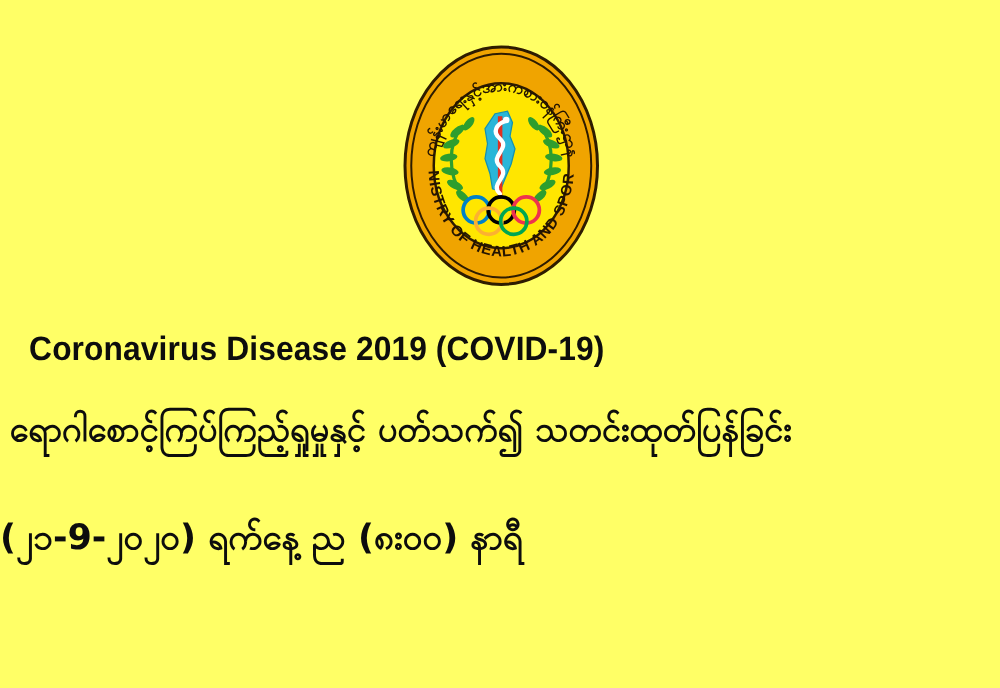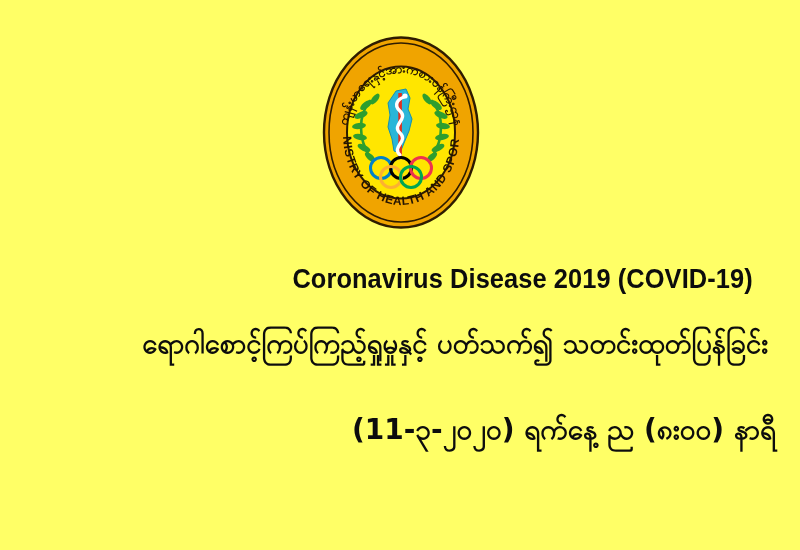--- a/index.html
+++ b/index.html
@@ -34,21 +34,21 @@
     width: 158px;
     height: 195px;
   }
 
   
   .text-block {
     position: absolute;
     left: 0;
     top: 262px;
     width: 776px;
-    text-align: right;
+    text-align: left;
   }
   .title-en {
     font-family: "Liberation Sans Narrow", "Liberation Sans", sans-serif;
     font-weight: bold;
     font-size: 27px;
     line-height: 34px;
     color: #0d0d0d;
     letter-spacing: 0.1px;
     transform: scaleX(0.94);
     transform-origin: center;
@@ -138,16 +138,16 @@
         <circle cx="99" cy="133" r="10.5" stroke="#EE334E"></circle>
         <circle cx="69" cy="142" r="10.5" stroke="#FCB131"></circle>
         <circle cx="89" cy="142" r="10.5" stroke="#00A651"></circle>
       </g>
     </svg>
   </div>
 
   <div class="text-block">
     <div class="title-en">Coronavirus Disease 2019 (COVID-19)</div>
     <div class="title-my">ရောဂါစောင့်ကြပ်ကြည့်ရှုမှုနှင့် ပတ်သက်၍ သတင်းထုတ်ပြန်ခြင်း</div>
-    <div class="date-my">(11-၃-၂၀၂၀) ရက်နေ့ ည (၈း၀၀) နာရီ</div>
+    <div class="date-my">(၂၁-9-၂၀၂၀) ရက်နေ့ ည (၈း၀၀) နာရီ</div>
   </div>
 
 </div>
 
 </body></html>

